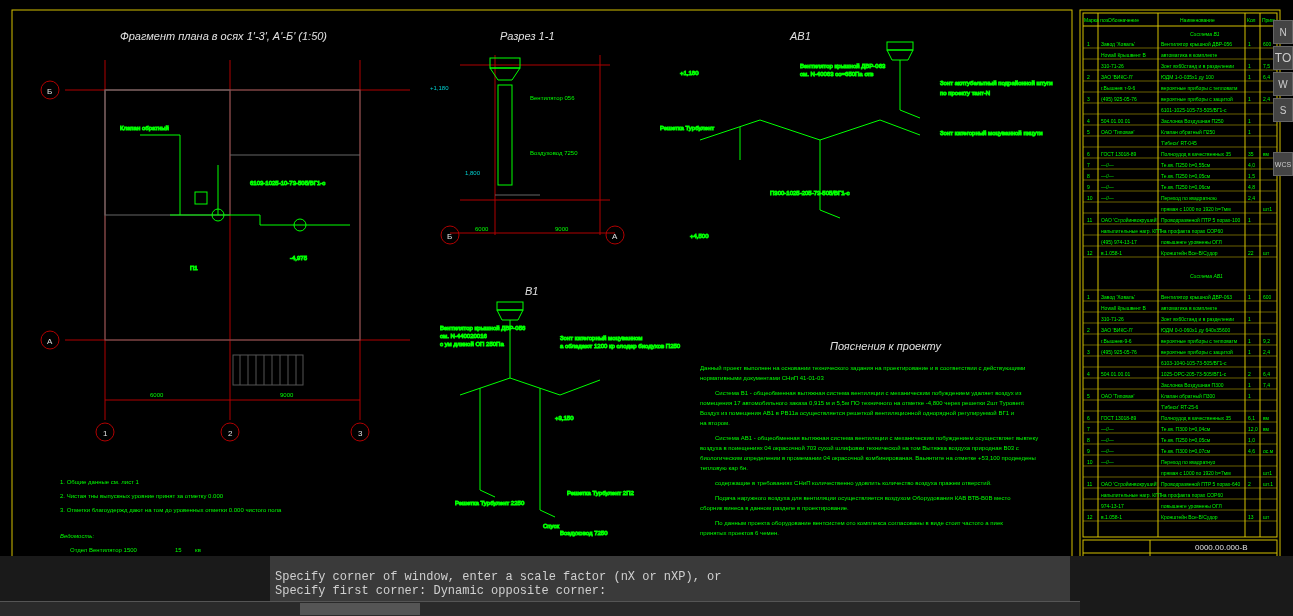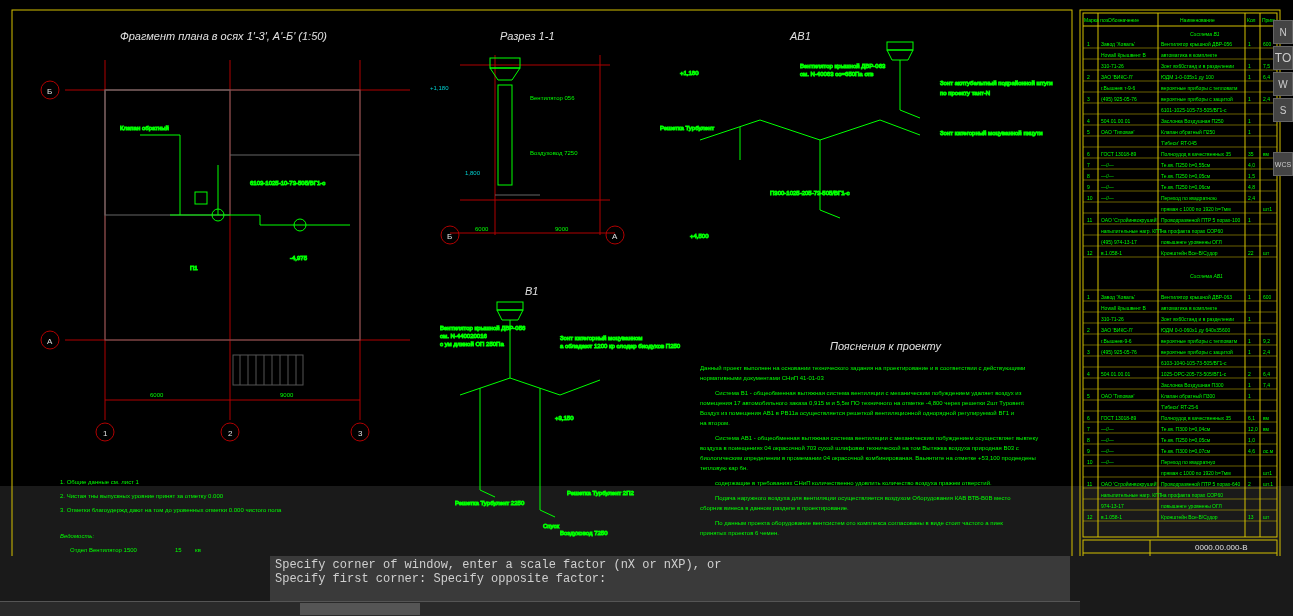--- a/index.html
+++ b/index.html
@@ -2,37 +2,37 @@
 <html><head>
 <meta charset="utf-8">
 <style>
   * { margin: 0; padding: 0; box-sizing: border-box; }
   html, body { width: 1293px; height: 616px; overflow: hidden; background: #000; font-family: Arial, sans-serif; }
   .canvas {
     position: absolute; left: 0; top: 0; width: 1293px; height: 616px;
     background: #1a1a1a;
   }
   .drawing-area {
-    position: absolute; left: 0; top: 0; width: 1293px; height: 486px;
+    position: absolute; left: 0; top: 0; width: 1293px; height: 556px;
     background: #000;
   }
   .border-yellow { stroke: #d4c000; fill: none; }
   .line-red { stroke: #b00000; fill: none; }
   .line-green { stroke: #00ff00; fill: none; }
   .line-gray { stroke: #666; fill: none; }
   .txt-white { fill: #e0e0e0; font-family: Arial; }
   .txt-green { fill: #00ff00; font-family: Arial; }
   .txt-cyan { fill: #00d0d0; font-family: Arial; }
   .txt-small { font-size: 6px; }
   .txt-med { font-size: 8px; }
   .txt-title { font-size: 11px; font-style: italic; }
   .cmdline {
     position: absolute; left: 270px; bottom: 15px; width: 800px; height: 45px;
     background: #3a3a3a; color: #d0d0d0; font-family: "Courier New", monospace;
-    font-size: 12px; padding: 2px 5px; line-height: 14px;
+    font-size: 12px; padding: 14px 5px; line-height: 14px;
   }
   .scrollbar-h { position:absolute; left:0; bottom:0; width:1080px; height:15px; background:#2a2a2a; border-top:1px solid #555;}
   .scroll-thumb { position:absolute; left:300px; top:1px; width:120px; height:12px; background:#555; }
   .side-tools {
     position:absolute; right:0; top:20px; width:20px;
   }
   .side-btn {
     width:20px; height:24px; background:#444; color:#ccc; font-size:10px;
     display:flex; align-items:center; justify-content:center; margin-bottom:2px;
     border:1px solid #666;
@@ -481,21 +481,21 @@
           <text x="1101" y="519" class="table-cell">в.1.058-1</text>
           <text x="1161" y="519" class="table-cell">Кронштейн Все-В/Судор</text>
           <text x="1248" y="519" class="table-cell">13</text>
           <text x="1263" y="519" class="table-cell">шт</text>
         </g>
     </svg>
   </div>
 
   <div class="cmdline">
     <div>Specify corner of window, enter a scale factor (nX or nXP), or</div>
-    <div>Specify first corner: Specify opposite factor:</div>
+    <div>Specify first corner: Dynamic opposite corner:</div>
   </div>
 
   <div class="scrollbar-h">
     <div class="scroll-thumb"></div>
   </div>
 
   <div class="side-tools">
     <div class="side-btn">N</div>
     <div class="side-btn" style="font-size:12px">TO</div>
     <div class="side-btn">W</div>

